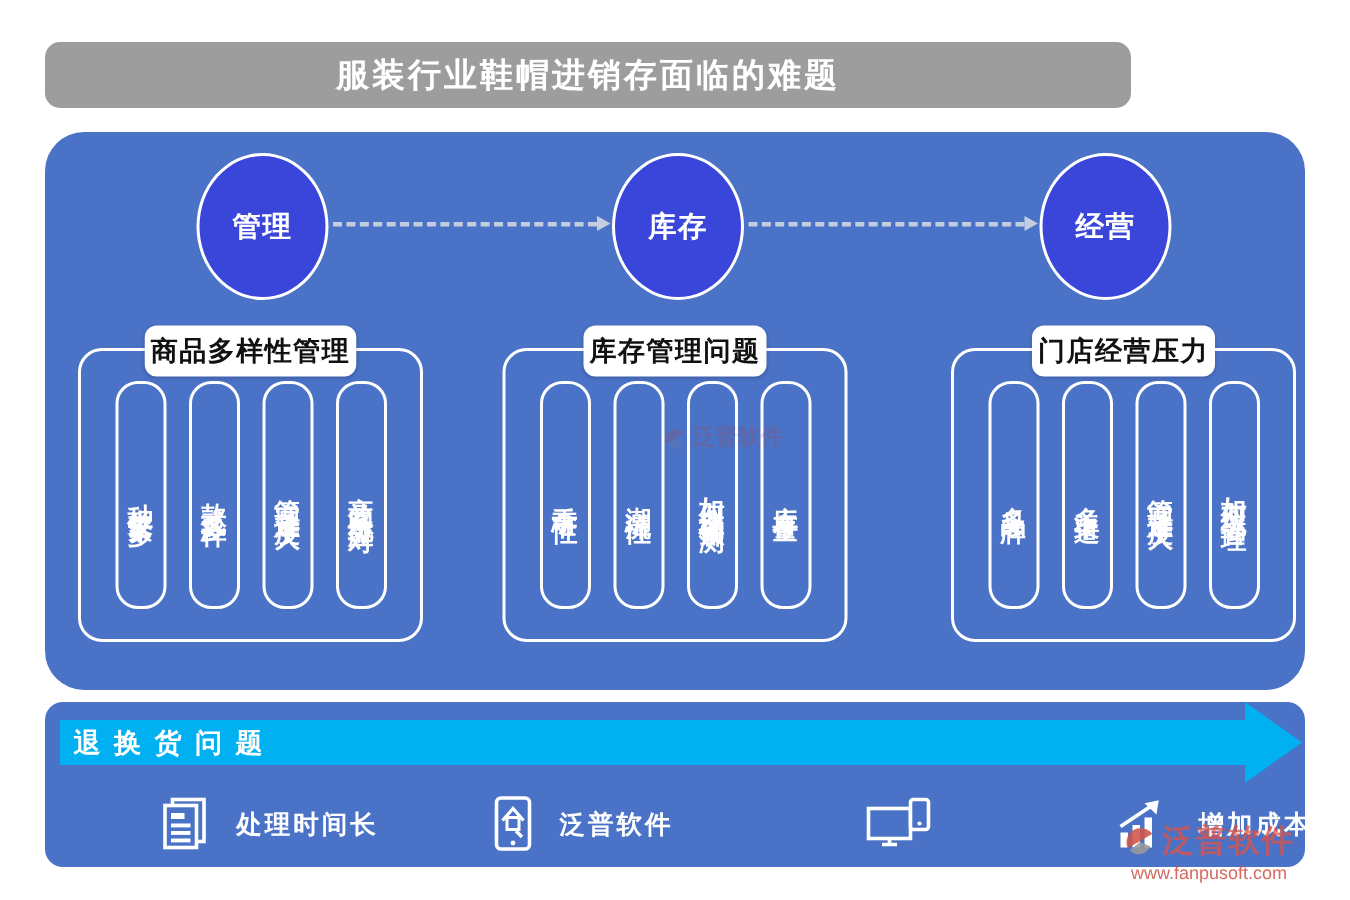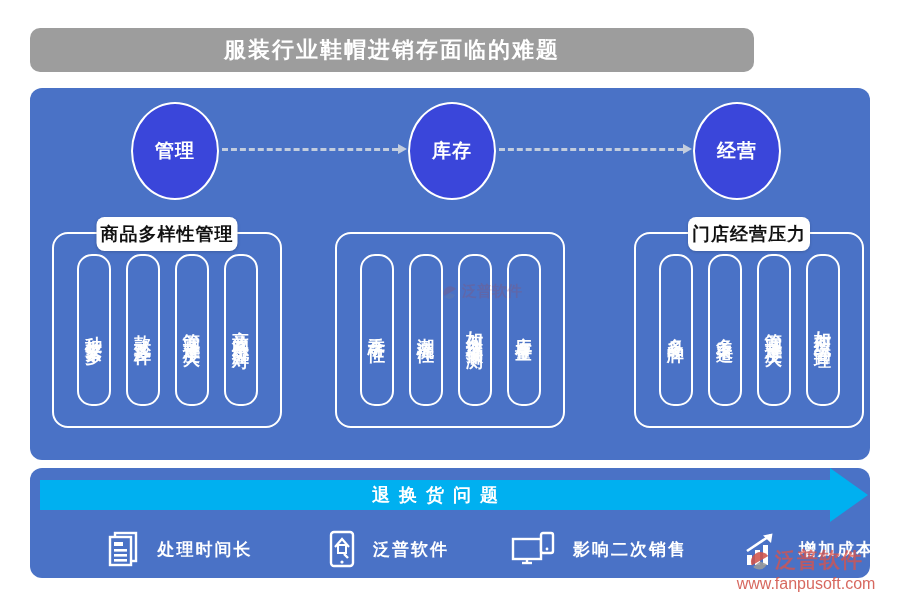--- a/index.html
+++ b/index.html
@@ -13,21 +13,21 @@
     position:absolute;left:30px;top:28px;width:724px;height:44px;
     background:#9d9d9d;border-radius:10px;
     display:flex;align-items:center;justify-content:center;
   }
   .title-bar span{
     color:#ffffff;font-size:22px;font-weight:bold;letter-spacing:2px;
   }
   
   .main-panel{
     position:absolute;left:30px;top:88px;width:840px;height:372px;
-    background:#4a72c6;border-radius:12px;
+    background:#4a72c6;border-radius:26px;
   }
   .circle{
     position:absolute;top:14px;width:84px;height:94px;border-radius:50%;
     background:#3a46da;border:2px solid #ffffff;
     display:flex;align-items:center;justify-content:center;
   }
   .circle span{color:#ffffff;font-size:19px;font-weight:bold;letter-spacing:1px;}
   .circle.c0{left:101px;} .circle.c1{left:378px;} .circle.c2{left:663px;text-align:center;}
   .connector{
     position:absolute;top:60px;height:0;
@@ -65,21 +65,21 @@
     color:#ffffff;font-size:17px;font-weight:bold;letter-spacing:4px;
     line-height:1;
   }
   
   .bottom-panel{
     position:absolute;left:30px;top:468px;width:840px;height:110px;
     background:#4a72c6;border-radius:12px;
   }
   .arrow-body{
     position:absolute;left:10px;top:12px;width:790px;height:30px;background:#00b0f0;
-    display:flex;align-items:center;justify-content:center;
+    display:flex;align-items:center;
   }
   .arrow-body span{color:#ffffff;font-size:18px;font-weight:bold;letter-spacing:9px;text-indent:9px;}
   .arrow-head{
     position:absolute;left:800px;top:0;width:0;height:0;
     border-left:38px solid #00b0f0;
     border-top:27px solid transparent;border-bottom:27px solid transparent;
   }
   .issue-row{
     position:absolute;left:0;top:58px;width:100%;height:46px;
     display:flex;align-items:center;padding-left:44px;
@@ -94,21 +94,21 @@
   }
   .wm-center .wm-text{color:#c0392b;font-size:15px;font-weight:bold;}
   .wm-br{
     position:absolute;right:14px;top:546px;width:160px;text-align:center;
     opacity:0.88;pointer-events:none;
   }
   .wm-br-top{display:flex;align-items:center;justify-content:center;gap:4px;}
   .wm-br .brand{
     color:rgba(221,82,70,0.85);font-size:21px;font-weight:bold;letter-spacing:1px;
   }
-  .wm-br .url{color:#d2544a;font-size:16px;margin-top:1px;}
+  .wm-br .url{color:#d2544a;font-size:12px;margin-top:1px;}
 </style>
 </head>
 <body>
 
 <div class="title-bar">
   <span>服装行业鞋帽进销存面临的难题</span>
 </div>
 
 <div class="main-panel">
 
@@ -136,20 +136,21 @@
       <div class="pill">
           <span>管理难度大</span>
         </div>
       <div class="pill">
           <span>高效系统应对</span>
         </div>
     </div>
   </div>
 
   <div class="section s1">
+    <div class="section-title">库存管理问题</div>
     <div class="pill-row">
       <div class="pill">
           <span>季节性</span>
         </div>
       <div class="pill">
           <span>潮流性</span>
         </div>
       <div class="pill">
           <span>如何准确预测</span>
         </div>
@@ -218,21 +219,20 @@
     </div>
 
     <div class="issue-item">
       <svg width="44" height="36" viewBox="0 0 44 36">
         <rect x="2" y="8" width="28" height="20" fill="none" stroke="#ffffff" stroke-width="2.4"></rect>
         <line x1="11" y1="32" x2="21" y2="32" stroke="#ffffff" stroke-width="2.4"></line>
         <line x1="16" y1="28" x2="16" y2="32" stroke="#ffffff" stroke-width="2.4"></line>
         <rect x="30" y="2" width="12" height="20" rx="2" fill="#4a72c6" stroke="#ffffff" stroke-width="2.4"></rect>
         <circle cx="36" cy="18" r="1.4" fill="#ffffff"></circle>
       </svg>
-      <span class="lbl">影响二次销售</span>
     </div>
 
     <div class="issue-item">
       <svg width="38" height="36" viewBox="0 0 38 36">
         <rect x="4" y="24" width="5" height="10" fill="#ffffff"></rect>
         <rect x="12" y="19" width="5" height="15" fill="#ffffff"></rect>
         <rect x="20" y="14" width="5" height="20" fill="#ffffff"></rect>
         <path d="M4 20 L28 4" stroke="#ffffff" stroke-width="2.6" fill="none"></path>
         <path d="M28 12 L29.5 2.5 L20 4.5 Z" fill="#ffffff"></path>
       </svg>

